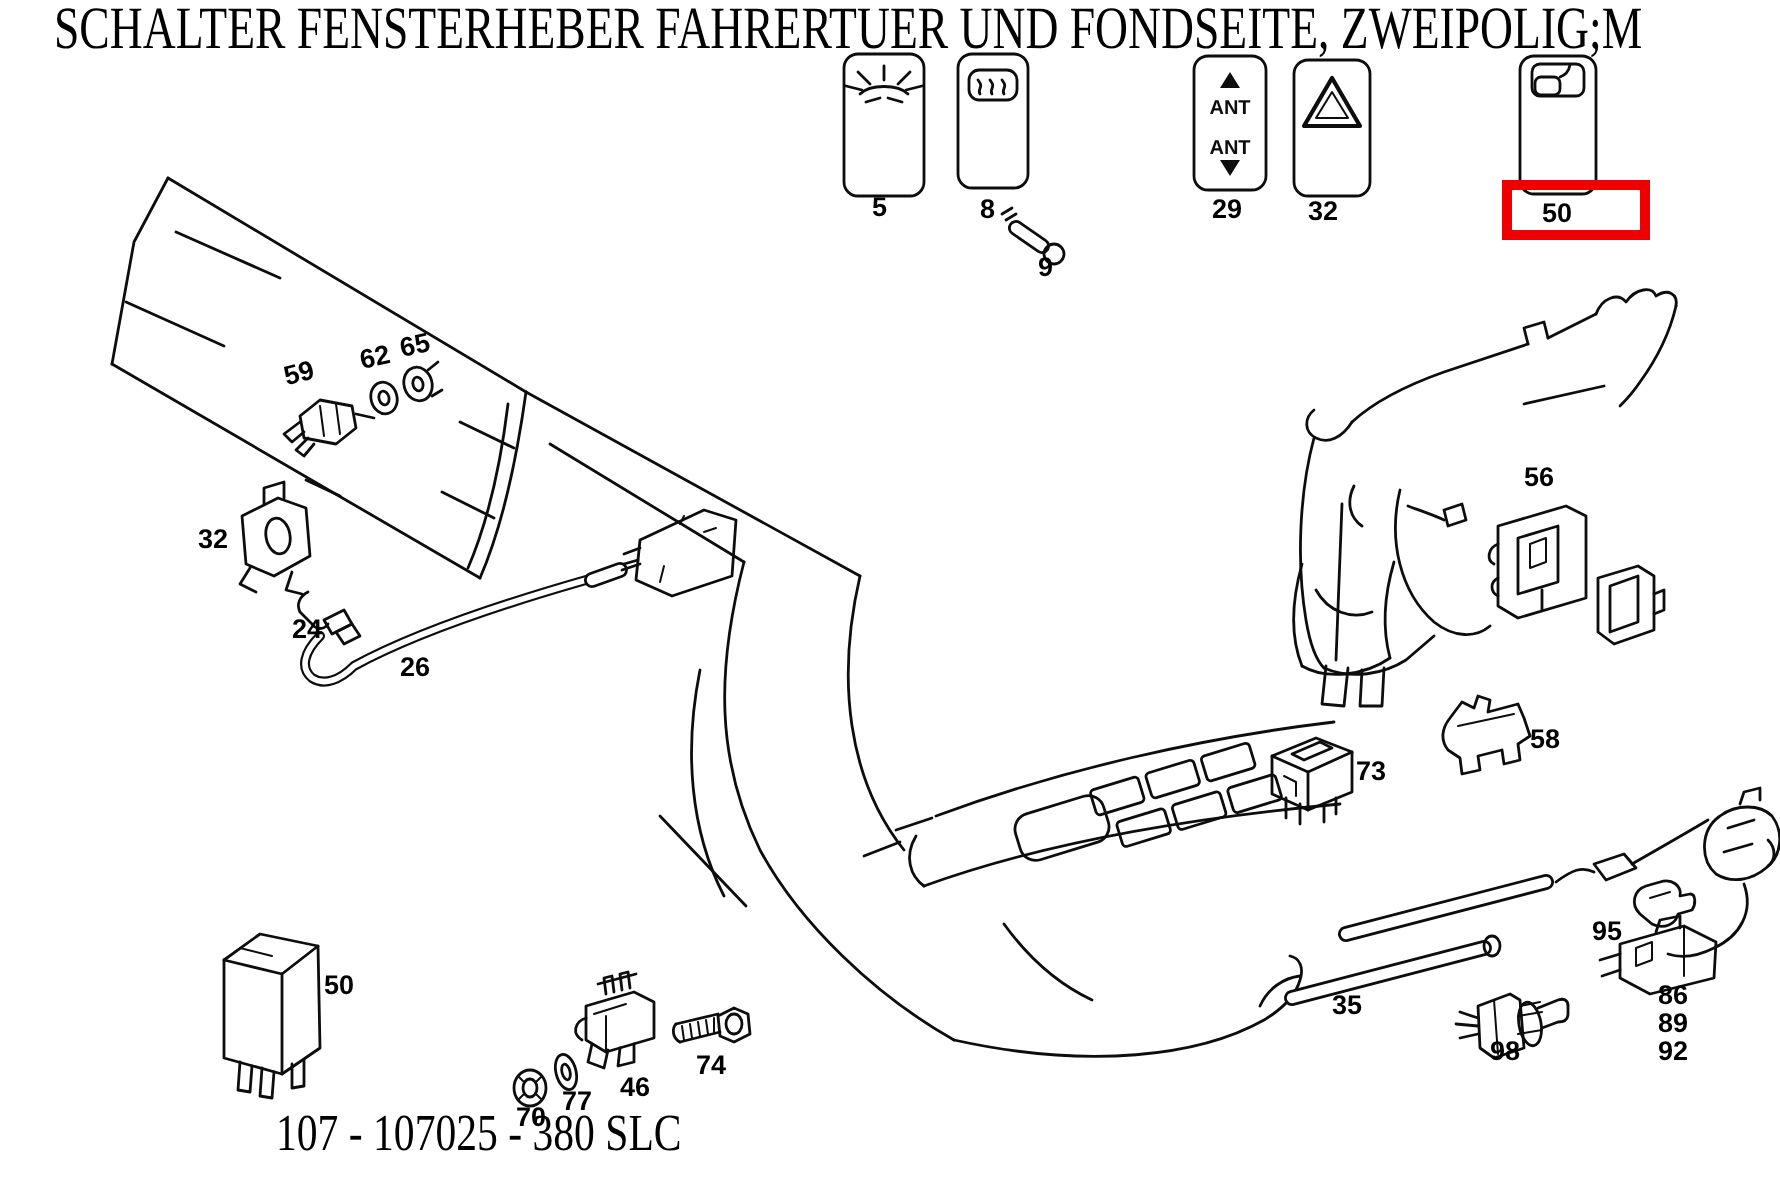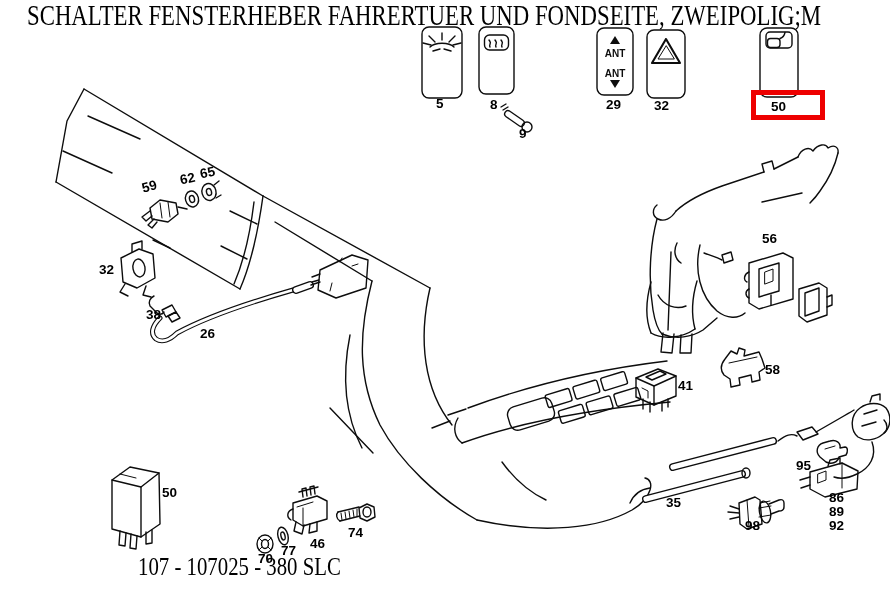--- a/index.html
+++ b/index.html
@@ -340,24 +340,24 @@
   <span class="plabel" style="left:436px;top:97px">5</span>
   <span class="plabel" style="left:490px;top:98px">8</span>
   <span class="plabel" style="left:519px;top:127px">9</span>
   <span class="plabel" style="left:606px;top:98px">29</span>
   <span class="plabel" style="left:654px;top:99px">32</span>
   <span class="plabel" style="left:771px;top:100px">50</span>
   <span class="plabel" style="left:142px;top:180px;transform:rotate(-15deg)">59</span>
   <span class="plabel" style="left:180px;top:172px;transform:rotate(-12deg)">62</span>
   <span class="plabel" style="left:200px;top:166px;transform:rotate(-12deg)">65</span>
   <span class="plabel" style="left:99px;top:263px">32</span>
-  <span class="plabel" style="left:146px;top:308px">38</span>
+  <span class="plabel" style="left:146px;top:308px">24</span>
   <span class="plabel" style="left:200px;top:327px">26</span>
   <span class="plabel" style="left:162px;top:486px">50</span>
-  <span class="plabel" style="left:678px;top:379px">41</span>
+  <span class="plabel" style="left:678px;top:379px">73</span>
   <span class="plabel" style="left:762px;top:232px">56</span>
   <span class="plabel" style="left:765px;top:363px">58</span>
   <span class="plabel" style="left:892px;top:384px">98</span>
   <span class="plabel" style="left:796px;top:459px">95</span>
   <span class="plabel" style="left:666px;top:496px">35</span>
   <span class="plabel" style="left:745px;top:519px">98</span>
   <span class="plabel" style="left:829px;top:491px">86</span>
   <span class="plabel" style="left:829px;top:505px">89</span>
   <span class="plabel" style="left:829px;top:519px">92</span>
   <span class="plabel" style="left:310px;top:537px">46</span>

